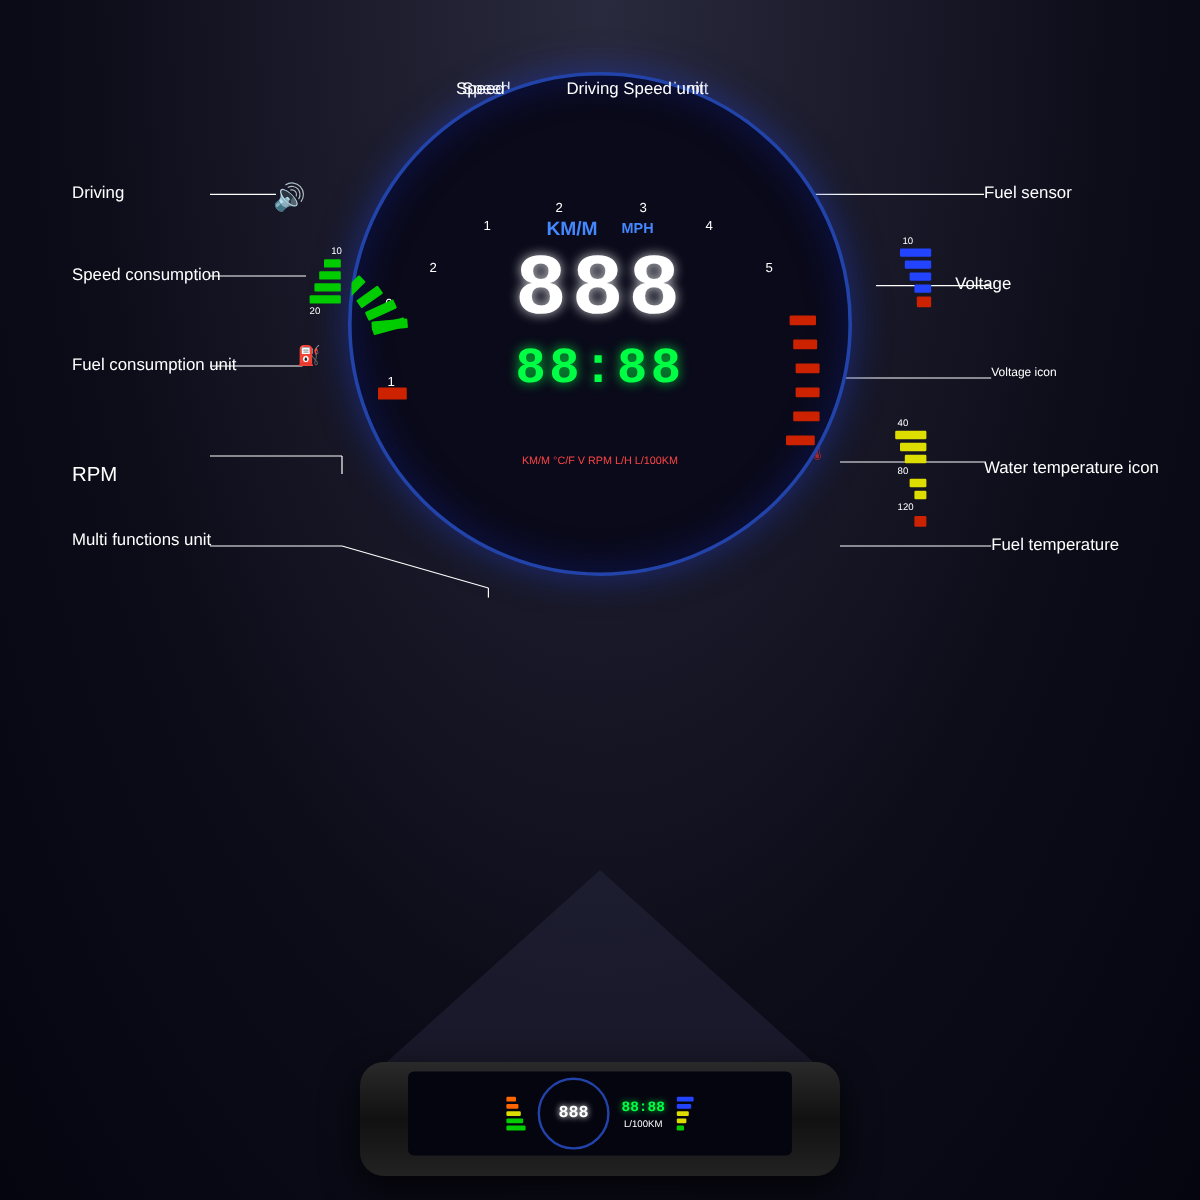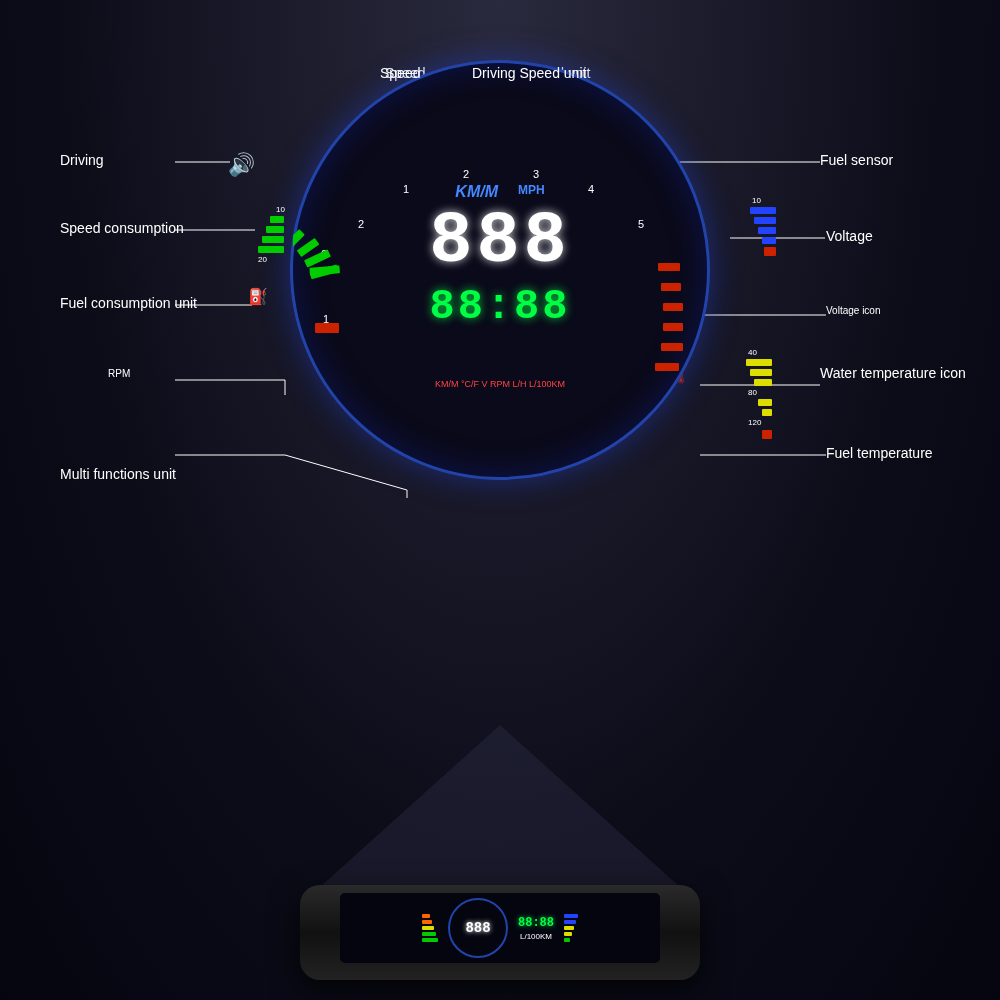--- a/index.html
+++ b/index.html
@@ -56,21 +56,20 @@
     .speed-units {
       display: flex;
       gap: 20px;
       margin-bottom: 5px;
     }
 
     .unit-km {
       color: #4488ff;
       font-size: 16px;
       font-weight: bold;
-      font-style: italic;
     }
 
     .unit-mph {
       color: #4488ff;
       font-size: 12px;
       font-weight: bold;
     }
 
     
     .seg-display {
@@ -265,27 +264,27 @@
     <line x1="285" y1="455" x2="407" y2="490" stroke="white" stroke-width="1"></line>
     <line x1="407" y1="490" x2="407" y2="498" stroke="white" stroke-width="1"></line>
   </svg>
 
   <div class="label top-label-speed">Speed</div>
   <div class="label top-label-dsu" style="position:absolute;top:65px;left:476px;color:white;font-size:14px;">Driving Speed unit</div>
 
   <div class="label" style="position:absolute;top:152px;left:60px;color:white;font-size:14px;">Driving</div>
   <div class="label" style="position:absolute;top:220px;left:60px;color:white;font-size:14px;">Speed consumption</div>
   <div class="label" style="position:absolute;top:295px;left:60px;color:white;font-size:14px;">Fuel consumption unit</div>
-  <div class="label" style="position:absolute;top:368px;left:60px;color:white;font-size:10px;margin-left:48px;">RPM</div>
-  <div class="label" style="position:absolute;top:466px;left:60px;color:white;font-size:14px;">Multi functions unit</div>
+  <div class="label" style="position:absolute;top:386px;left:60px;color:white;font-size:17px;">RPM</div>
+  <div class="label" style="position:absolute;top:441px;left:60px;color:white;font-size:14px;">Multi functions unit</div>
 
   <div class="label" style="position:absolute;top:152px;left:820px;color:white;font-size:14px;">Fuel sensor</div>
-  <div class="label" style="position:absolute;top:228px;left:826px;color:white;font-size:14px;">Voltage</div>
+  <div class="label" style="position:absolute;top:228px;left:796px;color:white;font-size:14px;">Voltage</div>
   <div class="label" style="position:absolute;top:305px;left:826px;color:white;font-size:10px;">Voltage icon</div>
-  <div class="label" style="position:absolute;top:364px;left:820px;color:white;font-size:14px;line-height:1.3;">Water temperature icon</div>
+  <div class="label" style="position:absolute;top:380px;left:820px;color:white;font-size:14px;line-height:1.3;">Water temperature icon</div>
   <div class="label" style="position:absolute;top:445px;left:826px;color:white;font-size:14px;">Fuel temperature</div>
 
   <div class="icon-buzzer">🔊</div>
 
   <div class="icon-light">☀</div>
 
   <div style="position:absolute;top:287px;left:248px;color:#cc2200;font-size:16px;">⛽</div>
 
   <div style="position:absolute;top:308px;left:680px;color:#cc2200;font-size:14px;">🔋</div>
 

